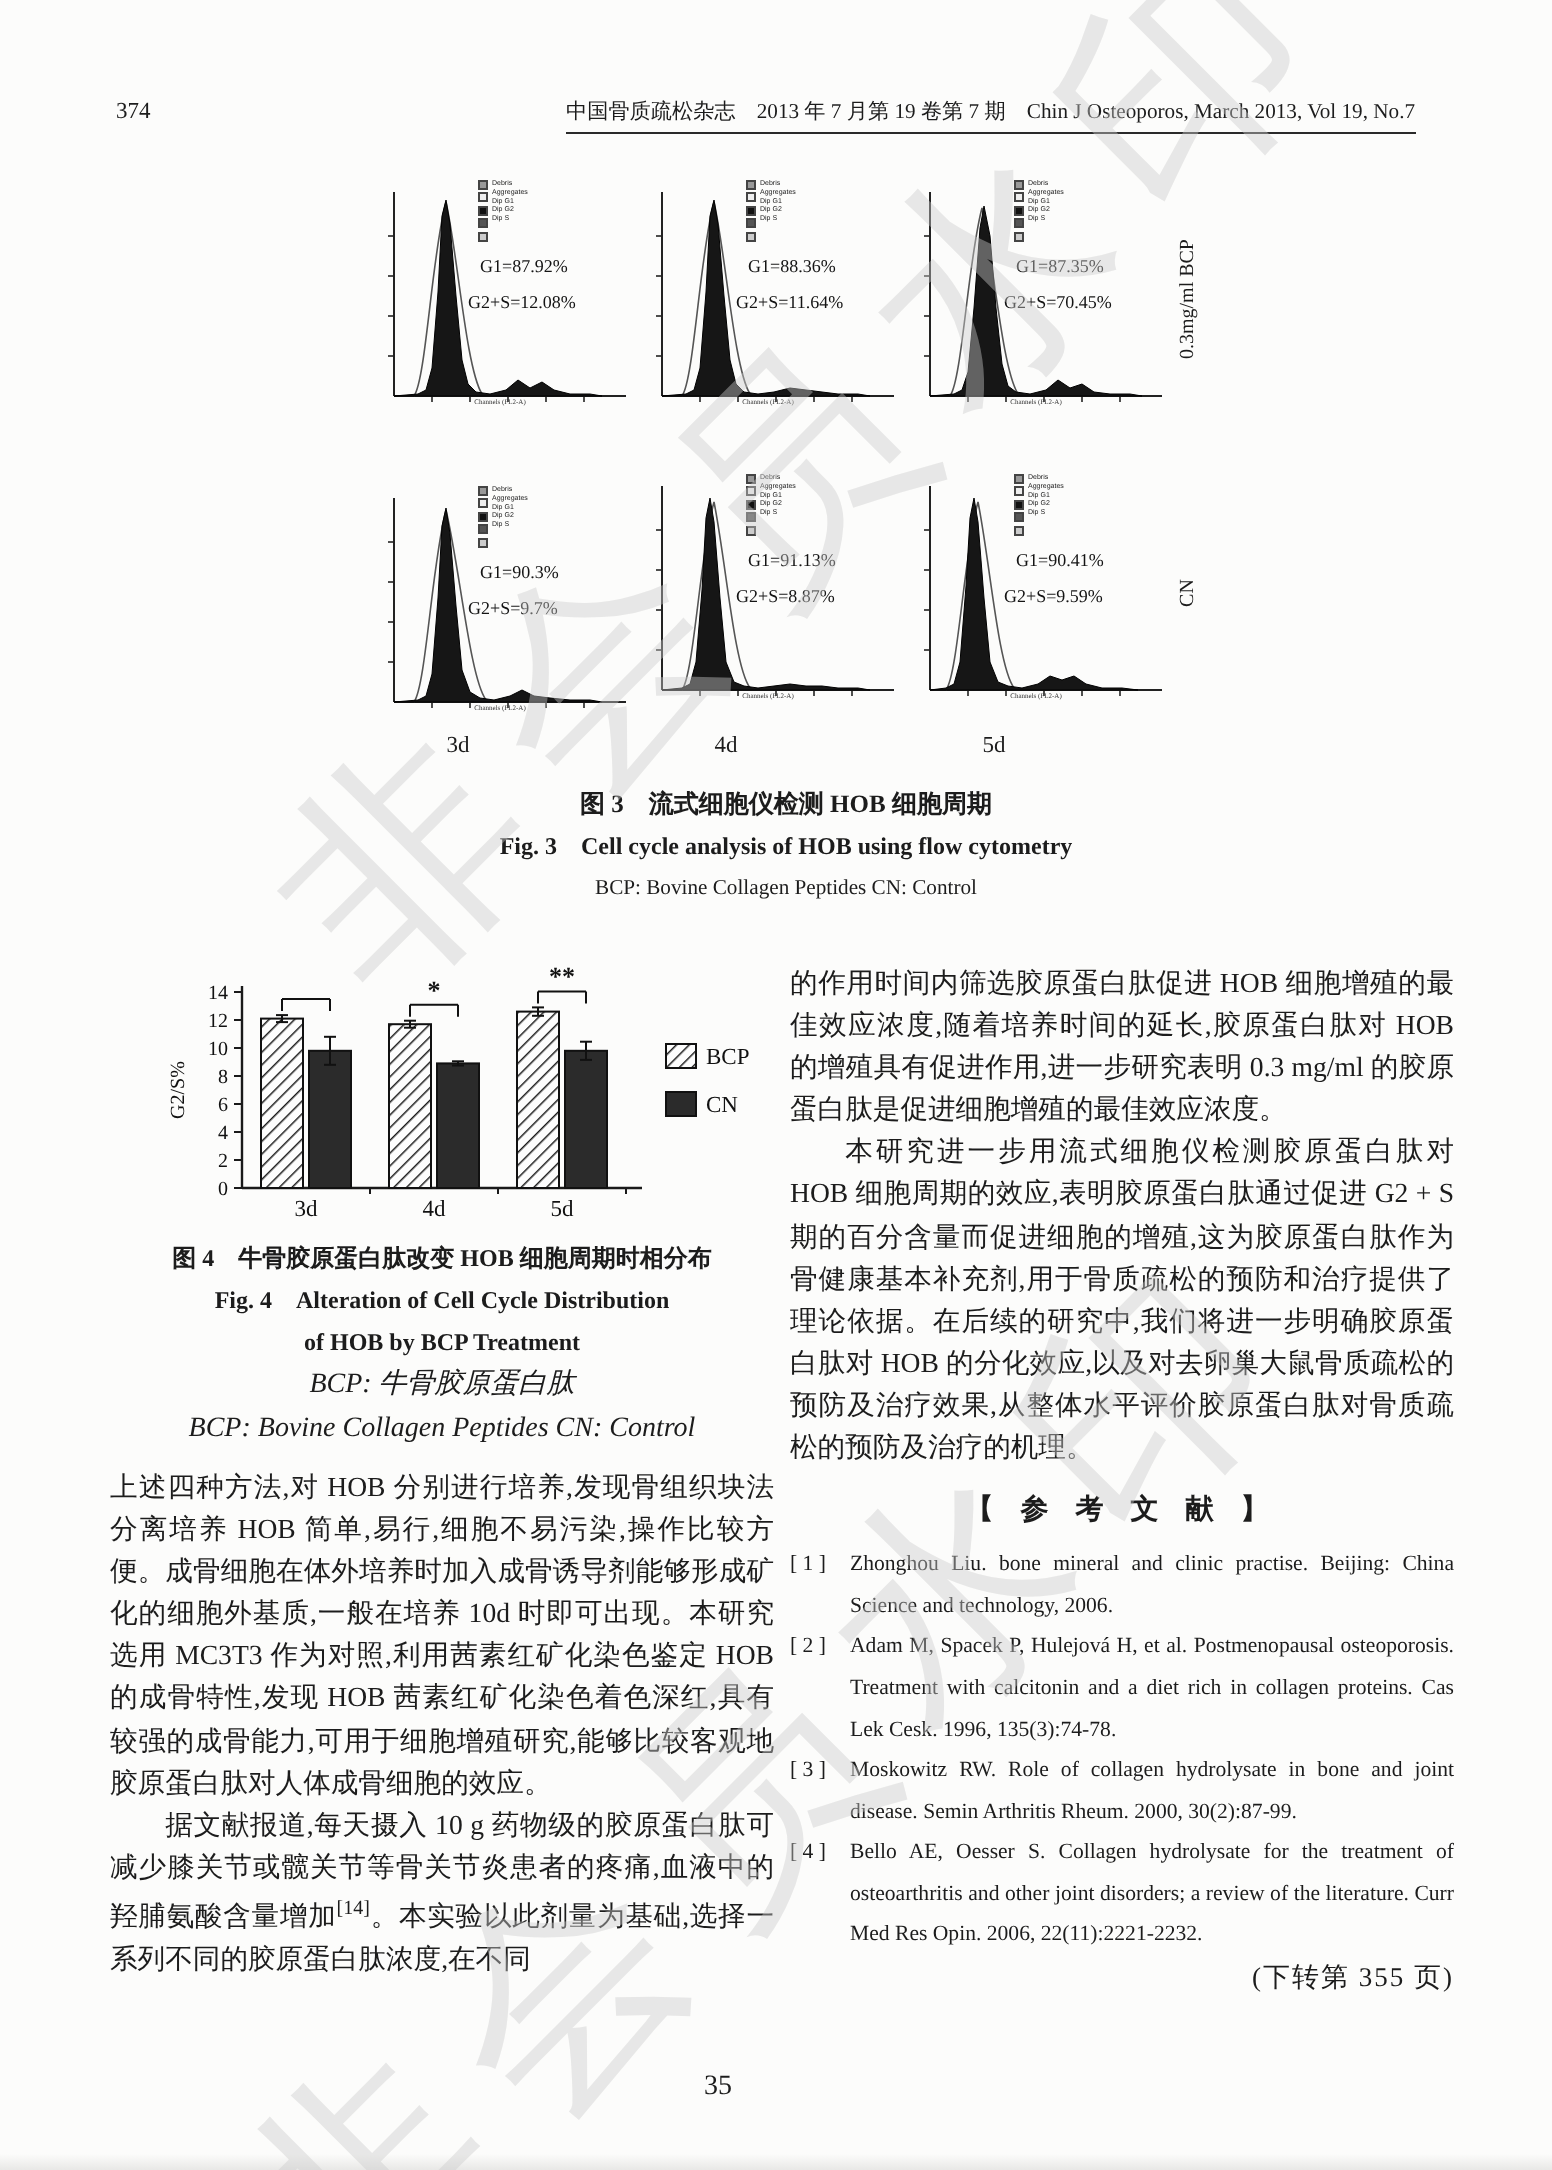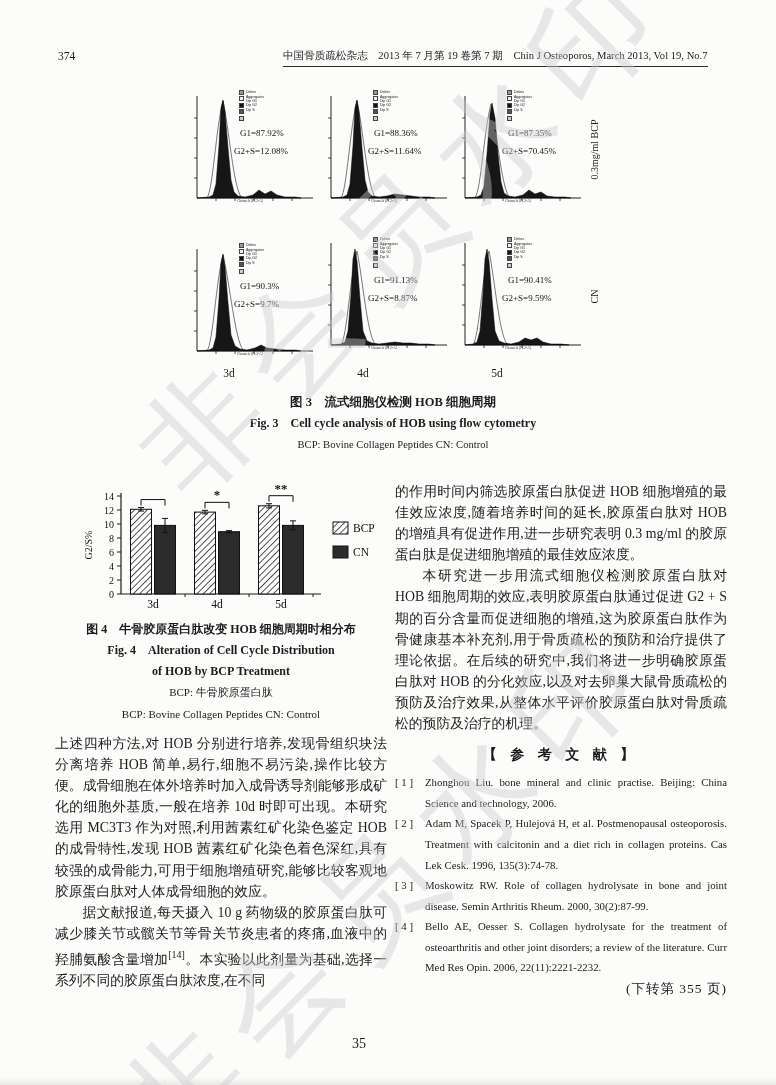--- a/index.html
+++ b/index.html
@@ -54,21 +54,21 @@
   .rcol{position:absolute;left:395px;top:481px;width:332px;}
   .body-par{font-size:13.8px;line-height:21.1px;text-align:justify;margin:0;}
   .indent{text-indent:2em;}
   sup{font-size:10px;margin-top:32px;}
 
   
   .f4chart{margin-left:26px;display:block;}
   .f4cap{text-align:center;margin-top:4px;margin-bottom:8px;}
   .f4cap .capcn{font-size:12px;}
   .f4cap .capen{font-size:12px;}
-  .f4cap .capnote{font-size:11px;line-height:21.5px;}
+  .f4cap .capnote{font-size:14px;line-height:21.5px;font-style:italic;}
 
   
   .refhead{ text-align:center;font-size:14px;font-weight:bold;letter-spacing:5px;
             margin:12px 0 8px 0;}
   .ref{display:flex;font-size:10.8px;line-height:20.6px;}
   .ref .rn{width:30px;flex:0 0 30px;}
   .ref .rt{flex:1;text-align:justify;}
   .continued{ text-align:right;font-size:13.5px;margin-top:2px;letter-spacing:1px;}
 
   .pfoot{position:absolute;left:352px;top:1036px;font-size:14px;text-align:center;}

